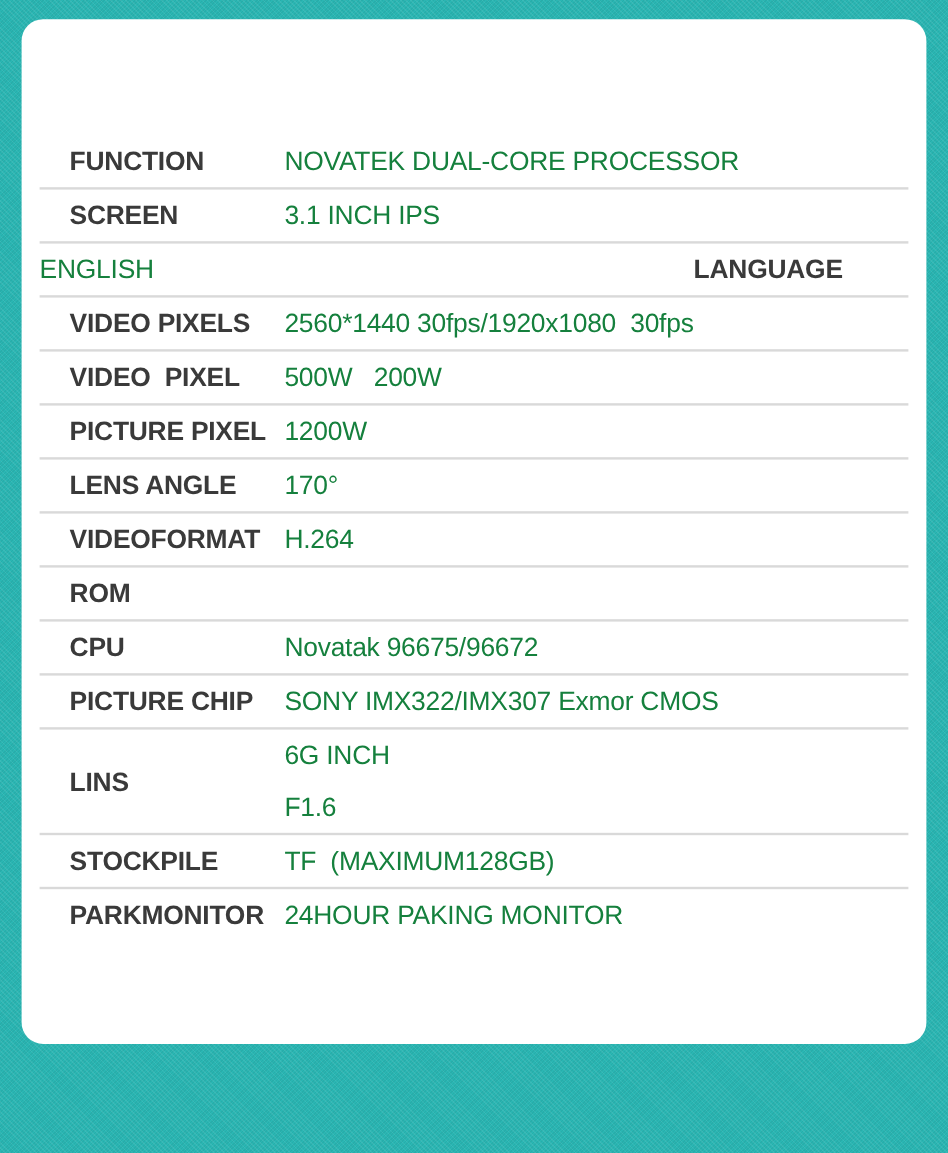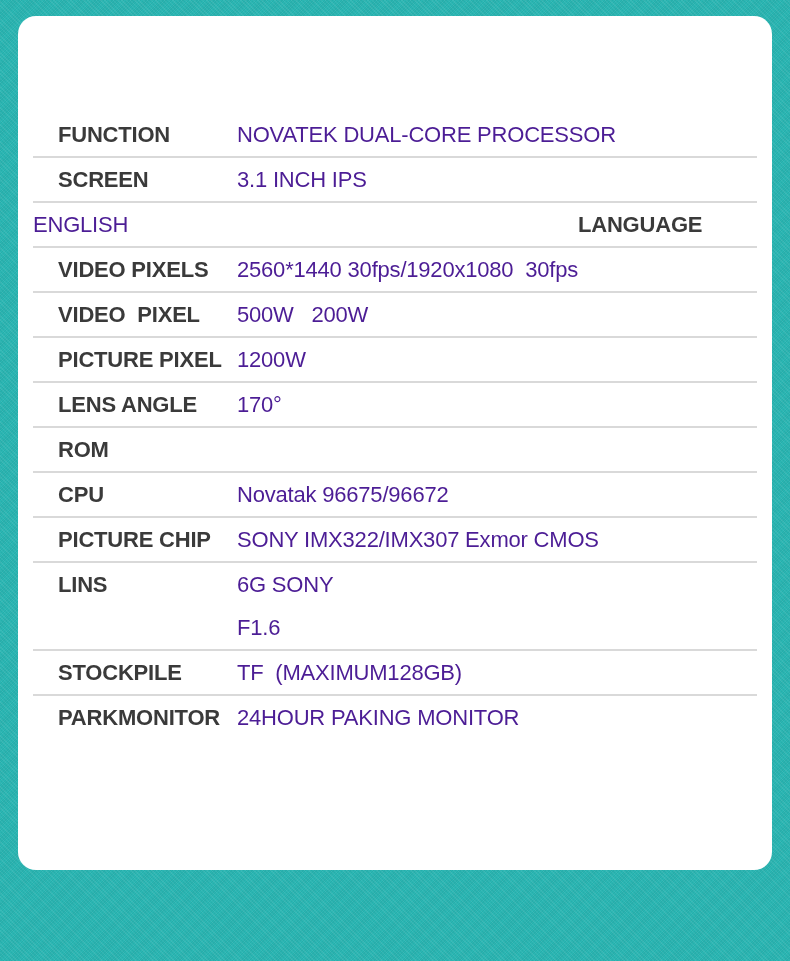--- a/index.html
+++ b/index.html
@@ -34,21 +34,21 @@
     border-radius: 18px;
   }
   .spec-table {
     position: absolute;
     left: 15px;
     right: 15px;
     top: 97px;
   }
   .row {
     display: flex;
-    align-items: flex-start;
+    align-items: center;
     border-bottom: 2px solid #d9d9d9;
   }
   .row.last {
     border-bottom: none;
   }
   .cell {
     font-size: 22px;
     line-height: 43px;
     white-space: pre-wrap;
     letter-spacing: -0.2px;
@@ -56,21 +56,21 @@
   .label {
     width: 204px;
     min-width: 204px;
     padding-left: 25px;
     box-sizing: border-box;
     font-weight: bold;
     color: #3a3a3a;
   }
   .value {
     flex: 1;
-    color: #4c1d95;
+    color: #15803d;
   }
 </style>
 </head>
 <body>
 
 <div class="card">
   <div class="spec-table">
 
     <div class="row">
       <div class="cell label">FUNCTION</div>
@@ -100,38 +100,42 @@
     <div class="row">
       <div class="cell label">PICTURE PIXEL</div>
       <div class="cell value">1200W</div>
     </div>
 
     <div class="row">
       <div class="cell label">LENS ANGLE</div>
       <div class="cell value">170°</div>
     </div>
 
+    <div class="row">
+      <div class="cell label">VIDEOFORMAT</div>
+      <div class="cell value">H.264</div>
+    </div>
 
     <div class="row">
       <div class="cell label">ROM</div>
     </div>
 
     <div class="row">
       <div class="cell label">CPU</div>
       <div class="cell value">Novatak 96675/96672</div>
     </div>
 
     <div class="row">
       <div class="cell label">PICTURE CHIP</div>
       <div class="cell value">SONY IMX322/IMX307 Exmor CMOS</div>
     </div>
 
     <div class="row">
       <div class="cell label">LINS</div>
-      <div class="cell value">6G SONY
+      <div class="cell value">6G INCH
 F1.6</div>
     </div>
 
     <div class="row">
       <div class="cell label">STOCKPILE</div>
       <div class="cell value">TF  (MAXIMUM128GB)</div>
     </div>
 
     <div class="row last">
       <div class="cell label">PARKMONITOR</div>

